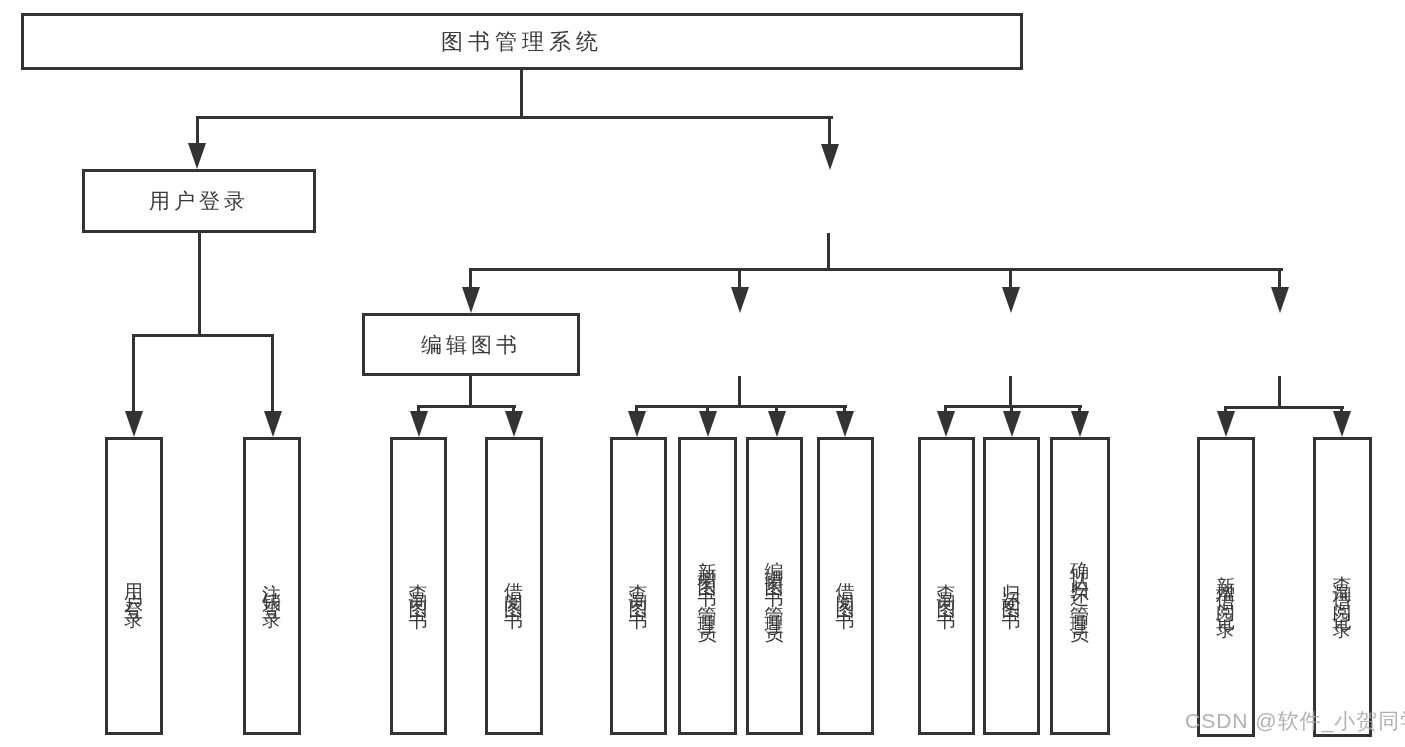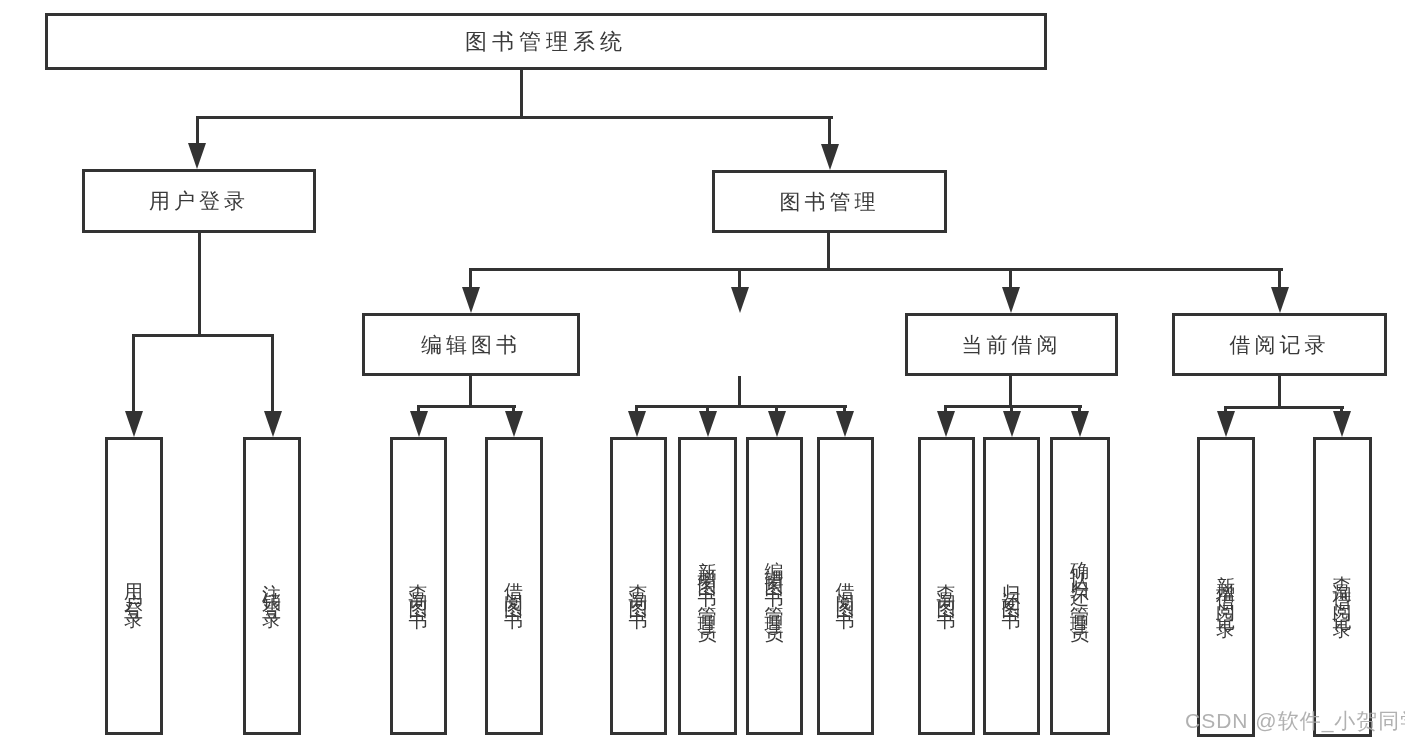--- a/index.html
+++ b/index.html
@@ -27,21 +27,20 @@
     z-index: 2;
   }
   .node.h {
     font-size: 21px;
     letter-spacing: 4px;
     white-space: nowrap;
   }
   .node.root {
     font-size: 22px;
     letter-spacing: 5px;
-    margin-left: 24px;
   }
   .node.v {
     writing-mode: vertical-rl;
     text-orientation: mixed;
     font-size: 19px;
     letter-spacing: 9px;
     line-height: 1;
   }
   .cl {
     position: absolute;
@@ -69,25 +68,22 @@
   }
 </style>
 </head>
 <body>
 
 <div class="stage">
 
   <div class="node h root" style="left:21px;top:13px;width:1002px;height:57px">图书管理系统</div>
 
   <div class="node h" style="left:82px;top:169px;width:234px;height:64px">用户登录</div>
-  <div class="node h" style="left:712px;top:170px;width:235px;height:63px">图书管理</div>
 
   <div class="node h" style="left:362px;top:313px;width:218px;height:63px">编辑图书</div>
-  <div class="node h" style="left:905px;top:313px;width:213px;height:63px">当前借阅</div>
-  <div class="node h" style="left:1172px;top:313px;width:215px;height:63px">借阅记录</div>
 
   <div class="node v" style="left:105px;top:437px;width:58px;height:298px">用户登录</div>
   <div class="node v" style="left:243px;top:437px;width:58px;height:298px">注销登录</div>
 
   <div class="node v" style="left:390px;top:437px;width:57px;height:298px">查询图书</div>
   <div class="node v" style="left:485px;top:437px;width:58px;height:298px">借阅图书</div>
 
   <div class="node v" style="left:610px;top:437px;width:57px;height:298px">查询图书</div>
   <div class="node v" style="left:678px;top:437px;width:59px;height:298px">新增图书（管理员）</div>
   <div class="node v" style="left:746px;top:437px;width:57px;height:298px">编辑图书（管理员）</div>

